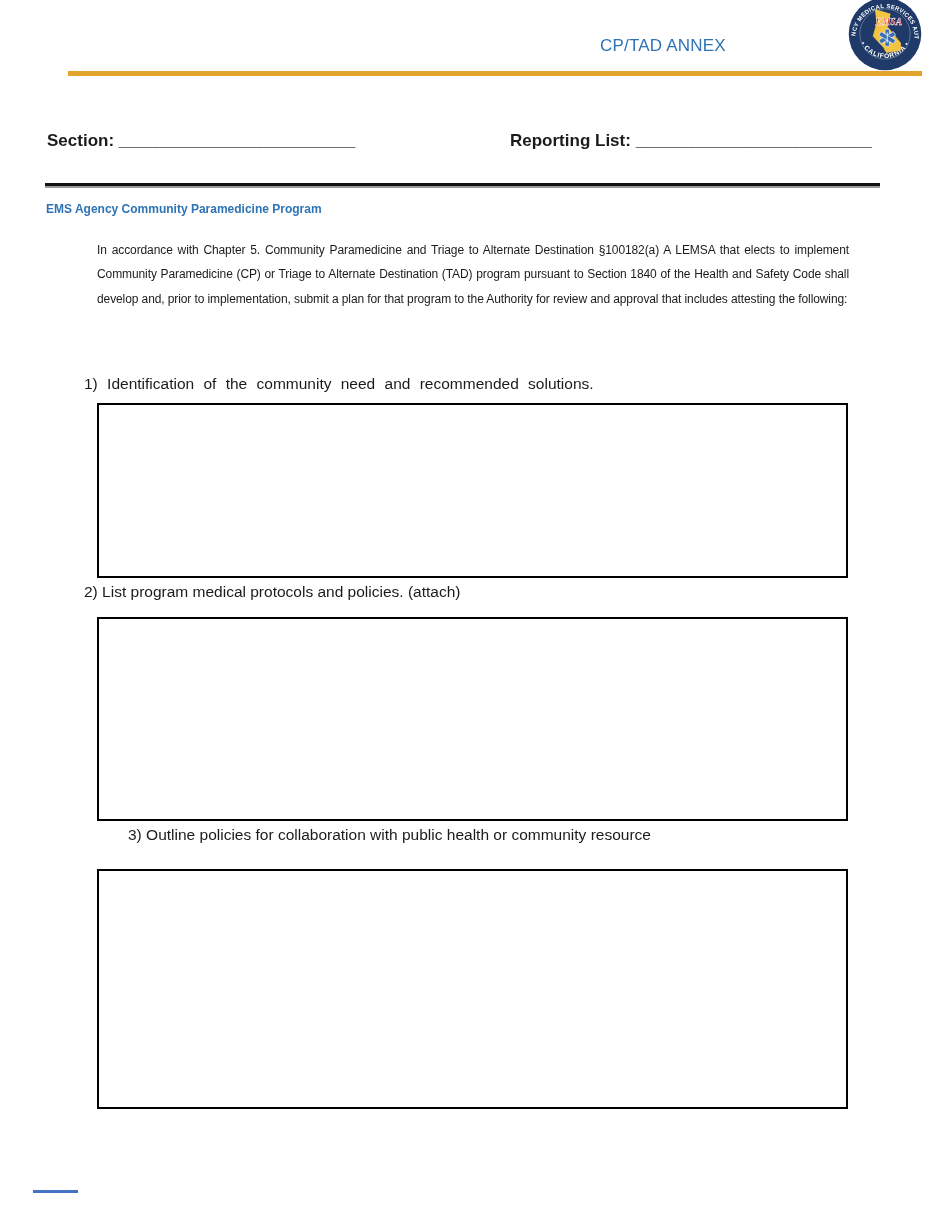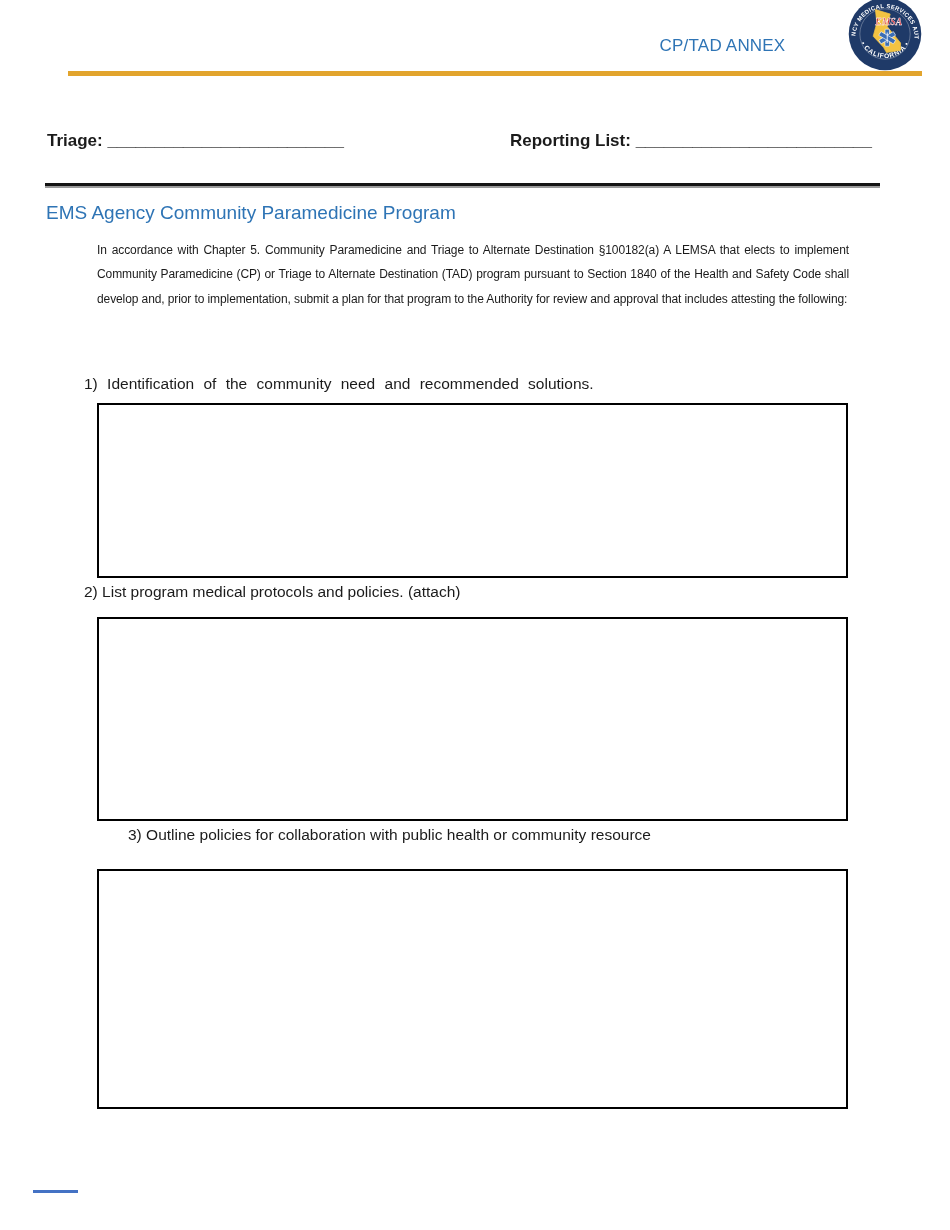--- a/index.html
+++ b/index.html
@@ -7,42 +7,42 @@
     position:relative;
     width:950px;height:1230px;
     background:#ffffff;
     font-family:"Liberation Sans", sans-serif;
     color:#1b1b1b;
     overflow:hidden;
   }
   
   .annex-label{
     position:absolute;top:36px;left:600px;width:245px;
-    text-align:center;font-size:17px;color:#2E74B5;letter-spacing:.2px;
+    text-align:left;font-size:17px;color:#2E74B5;letter-spacing:.2px;
   }
   .logo{position:absolute;top:-3px;left:848px;width:74px;height:74px;}
   .gold-rule{
     position:absolute;top:71px;left:68px;width:854px;height:5px;
     background:#E2A42D;
   }
   
   .meta-line{position:absolute;top:131px;font-size:17px;white-space:nowrap;}
   .meta-line .lbl{font-weight:bold;}
   .meta-line .blank{font-weight:bold;letter-spacing:0;color:#222;}
   .county-line{left:47px;}
   .year-line{left:510px;}
   
   .divider{
     position:absolute;top:183px;left:45px;width:835px;height:3px;
     background:#141414;border-bottom:2px solid #9a9a9a;
   }
   
   .section-title{
     position:absolute;top:202px;left:46px;width:700px;
-    font-size:19px;color:#2E74B5;font-weight:normal;margin:0;
+    font-size:12px;color:#2E74B5;font-weight:bold;margin:0;
   }
   .intro{
     position:absolute;top:238px;left:97px;width:752px;
     font-size:12px;line-height:24.3px;text-align:justify;
     letter-spacing:-0.1px;margin:0;
   }
   .item-label{
     position:absolute;left:84px;font-size:15.5px;white-space:nowrap;
   }
   .item-label.wide{word-spacing:5px;}
@@ -94,21 +94,21 @@
           <rect x="-3" y="-11.5" width="6" height="23" rx="1" transform="rotate(120)"></rect>
         </g>
         <line x1="0" y1="-7" x2="0" y2="7" stroke="#ffffff" stroke-width="1.2"></line>
       </g>
     </svg>
   </div>
 
   <div class="gold-rule"></div>
 
   <div class="meta-line county-line">
-    <span class="lbl">Triage:</span>
+    <span class="lbl">Section:</span>
     <span class="blank">_________________________</span>
   </div>
   <div class="meta-line year-line">
     <span class="lbl">Reporting List:</span>
     <span class="blank">_________________________</span>
   </div>
 
   <div class="divider"></div>
 
   <h2 class="section-title">EMS Agency Community Paramedicine Program</h2>

